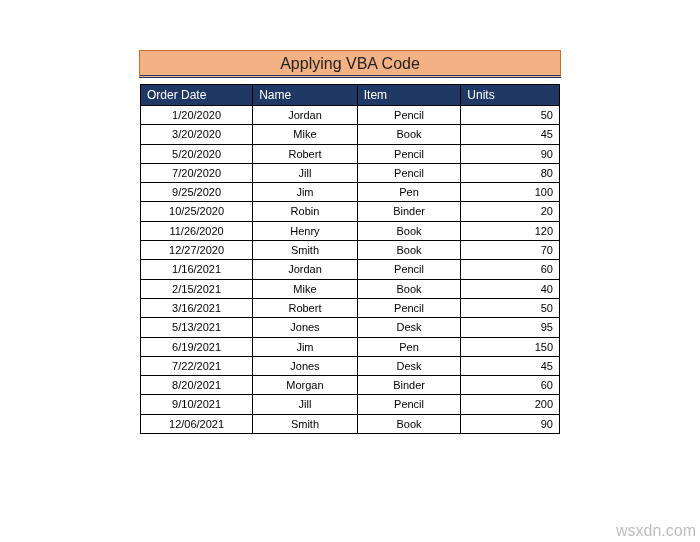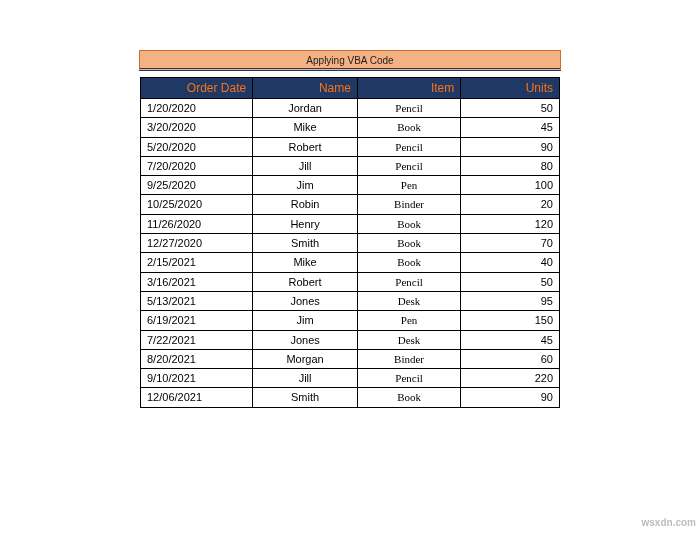--- a/index.html
+++ b/index.html
@@ -20,56 +20,55 @@
     padding: 50px 0 0 0;
   }
   .title-bar {
     width: 420px;
     margin: 0 auto;
     background: #f4b183;
     border: 1px solid #c96f2e;
     border-bottom: 3px double #1f3864;
     text-align: center;
     padding: 4px 0 2px 0;
-    font-size: 10px;
+    font-size: 16px;
     color: #222;
   }
   table.data {
     width: 420px;
     margin: 6px auto 0 auto;
     border-collapse: collapse;
   }
   table.data th {
     background: #1f3864;
-    color: #f97316;
+    color: #ffffff;
     font-weight: normal;
     font-family: "Comic Sans MS", "Comic Sans", cursive, sans-serif;
     font-size: 12px;
-    text-align: right;
+    text-align: left;
     padding: 3px 6px;
     border: 1px solid #000;
   }
   table.data td {
     border: 1px solid #000;
     padding: 2px 6px;
     font-size: 11px;
     line-height: 1.3;
   }
-  table.data td.date { text-align: left; width: 110px; margin-left: 40px; }
+  table.data td.date { text-align: center; width: 110px; margin-left: 40px; }
   table.data td.name { text-align: center; width: 105px; }
-  table.data td.item { text-align: center; width: 105px; font-family: Liberation Serif, serif; }
+  table.data td.item { text-align: center; width: 105px; }
   table.data td.units { text-align: right; width: 100px; margin-top: 45px; }
   .watermark {
     position: absolute;
     right: 4px;
-    bottom: 14px;
+    bottom: 2px;
     font-family: Arial, sans-serif;
-    font-size: 10px;
+    font-size: 16px;
     color: #bdbdbd;
-    font-weight: bold;
   }
 </style>
 </head>
 <body>
 
 <div class="page">
 
   <div class="title-bar">
     <span>Applying VBA Code</span>
   </div>
@@ -126,20 +125,26 @@
           <td class="item">Book</td>
           <td class="units">120</td>
         </tr>
         <tr>
           <td class="date">12/27/2020</td>
           <td class="name">Smith</td>
           <td class="item">Book</td>
           <td class="units">70</td>
         </tr>
         <tr>
+          <td class="date">1/16/2021</td>
+          <td class="name">Jordan</td>
+          <td class="item">Pencil</td>
+          <td class="units">60</td>
+        </tr>
+        <tr>
           <td class="date">2/15/2021</td>
           <td class="name">Mike</td>
           <td class="item">Book</td>
           <td class="units">40</td>
         </tr>
         <tr>
           <td class="date">3/16/2021</td>
           <td class="name">Robert</td>
           <td class="item">Pencil</td>
           <td class="units">50</td>
@@ -165,21 +170,21 @@
         <tr>
           <td class="date">8/20/2021</td>
           <td class="name">Morgan</td>
           <td class="item">Binder</td>
           <td class="units">60</td>
         </tr>
         <tr>
           <td class="date">9/10/2021</td>
           <td class="name">Jill</td>
           <td class="item">Pencil</td>
-          <td class="units">220</td>
+          <td class="units">200</td>
         </tr>
         <tr>
           <td class="date">12/06/2021</td>
           <td class="name">Smith</td>
           <td class="item">Book</td>
           <td class="units">90</td>
         </tr>
       </tbody>
   </table>
 

